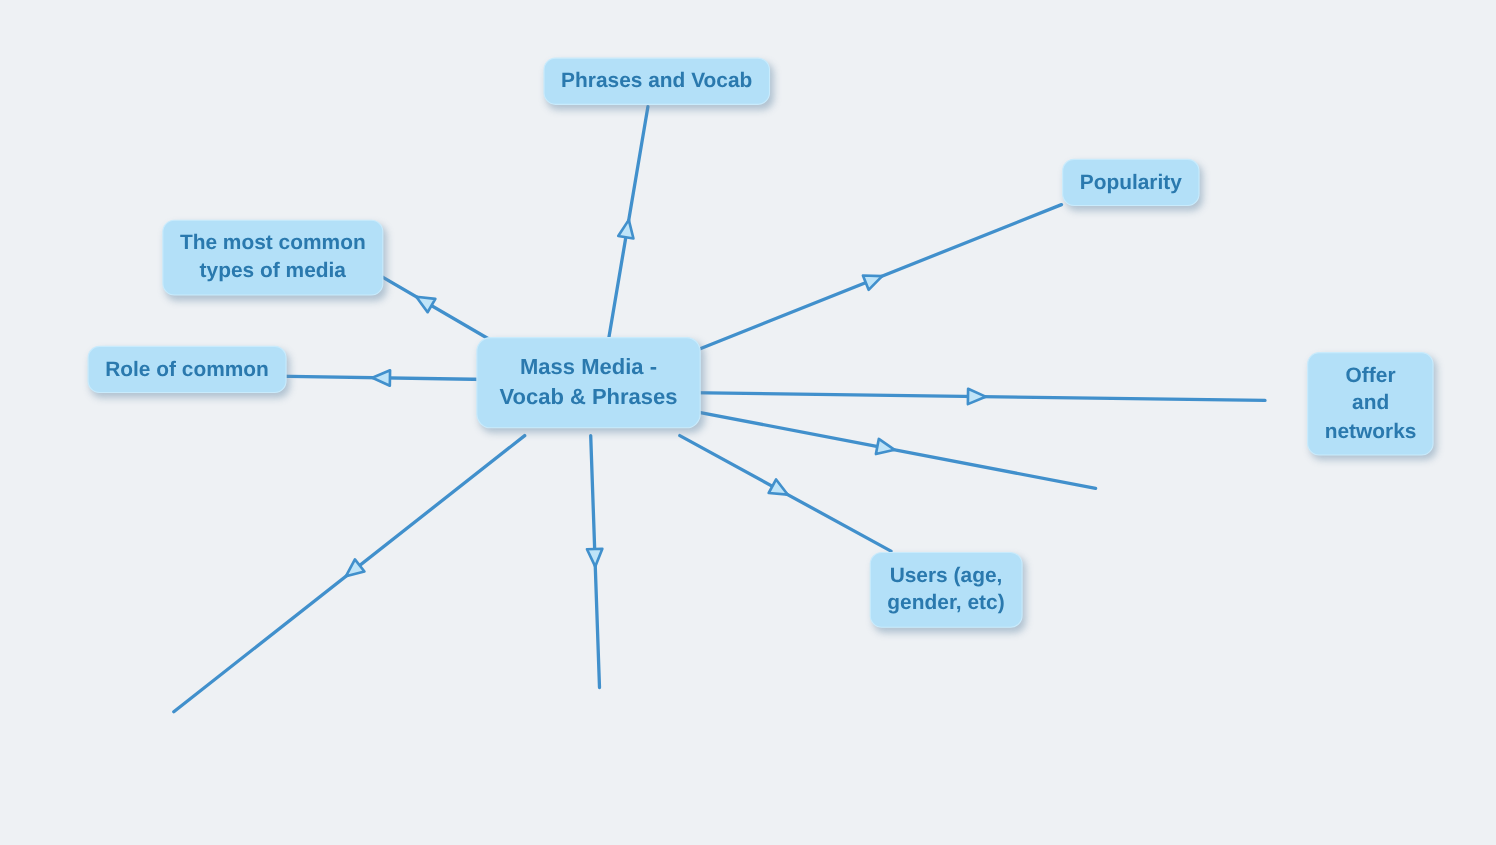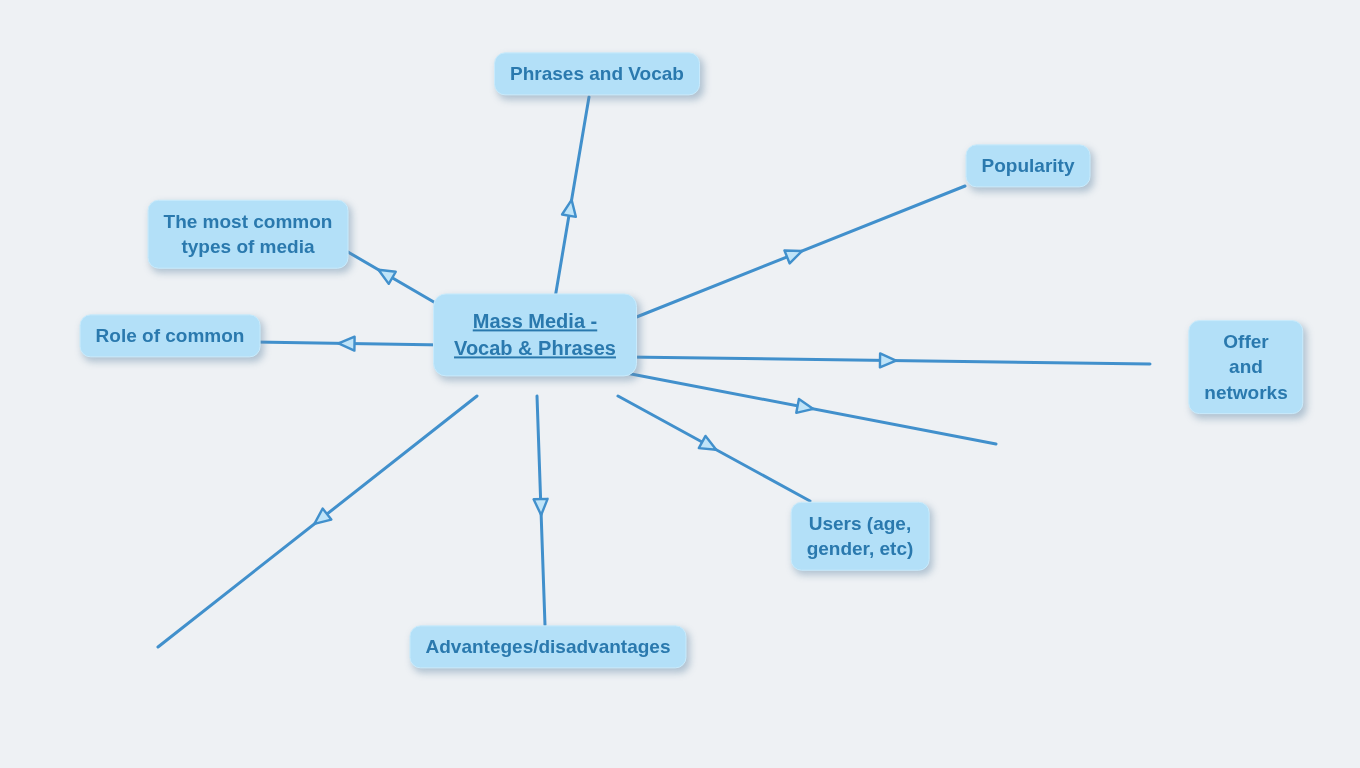--- a/index.html
+++ b/index.html
@@ -76,24 +76,23 @@
       <line x1="626" y1="373" x2="996" y2="444"></line>
       <polygon points="813.3066567703835,408.9426287316141 796.2741680894543,412.8019459424713 798.9125183697789,399.0527965943004"></polygon>
       <line x1="618" y1="396" x2="810" y2="501"></line>
       <polygon points="716.2189691164191,449.7134987355417 698.8223444899819,448.178099241325 705.5397172771799,435.8949032875916"></polygon>
       <line x1="537" y1="396" x2="545" y2="625"></line>
       <polygon points="541.1593055995521,515.0601227871783 533.604961961667,499.31426961242965 547.596426839229,498.82548481321356"></polygon>
       <line x1="477" y1="396" x2="158" y2="647"></line>
       <polygon points="314.40287431286686,523.9369233463023 322.6485677591187,508.54184167745626 331.3056836151477,519.5443116299393"></polygon>
     </svg>
 
-<div class="node central" style="left: 535px; top: 335px; text-decoration: underline;"><span>Mass Media -
+<div class="node central" style="left: 535px; top: 348px;"><span>Mass Media -
 Vocab &amp; Phrases</span></div>
     <div class="node" style="left: 597px; top: 74px;"><span>Phrases and Vocab</span></div>
     <div class="node" style="left: 248px; top: 194px; margin-top: 40px;"><span>The most common
 types of media</span></div>
     <div class="node" style="left: 170px; top: 336px;"><span>Role of common</span></div>
     <div class="node" style="left: 1028px; top: 166px;"><span>Popularity</span></div>
     <div class="node" style="left: 1246px; top: 367px;"><span>Offer and networks</span></div>
     <div class="node" style="left: 860px; top: 536px;"><span>Users (age,
 gender, etc)</span></div>
-    <div class="node" style="left: 548px; top: 647px;"><span>Advanteges/disadvantages</span></div>
   </div>
 
 </body></html>

